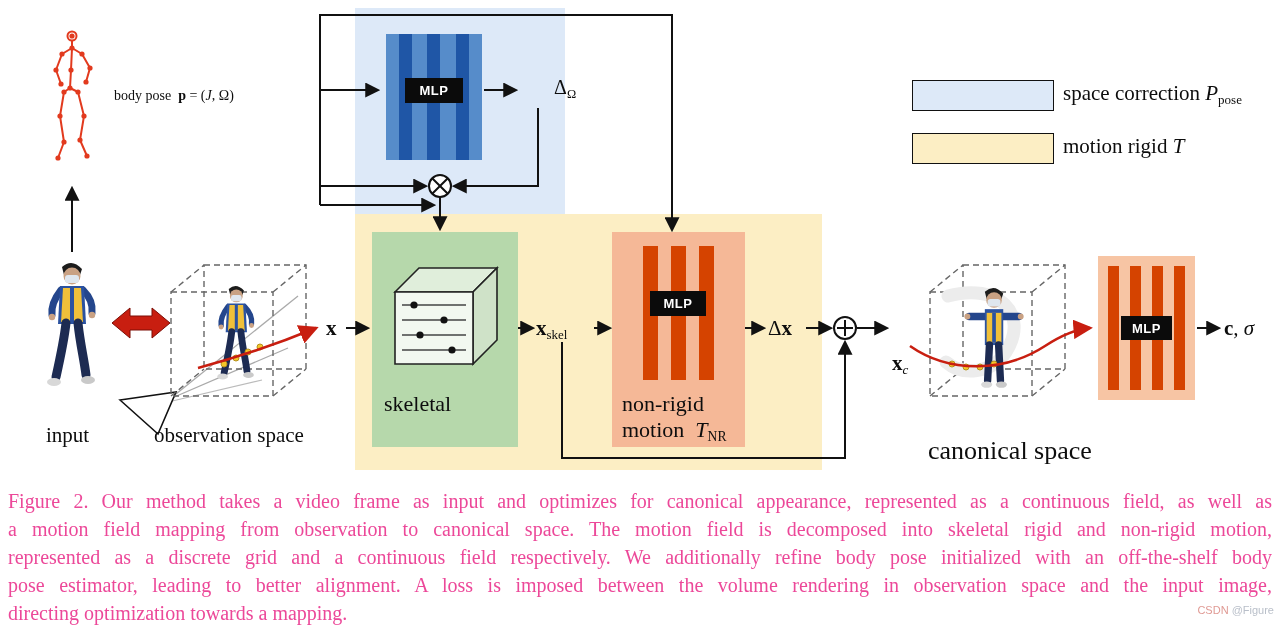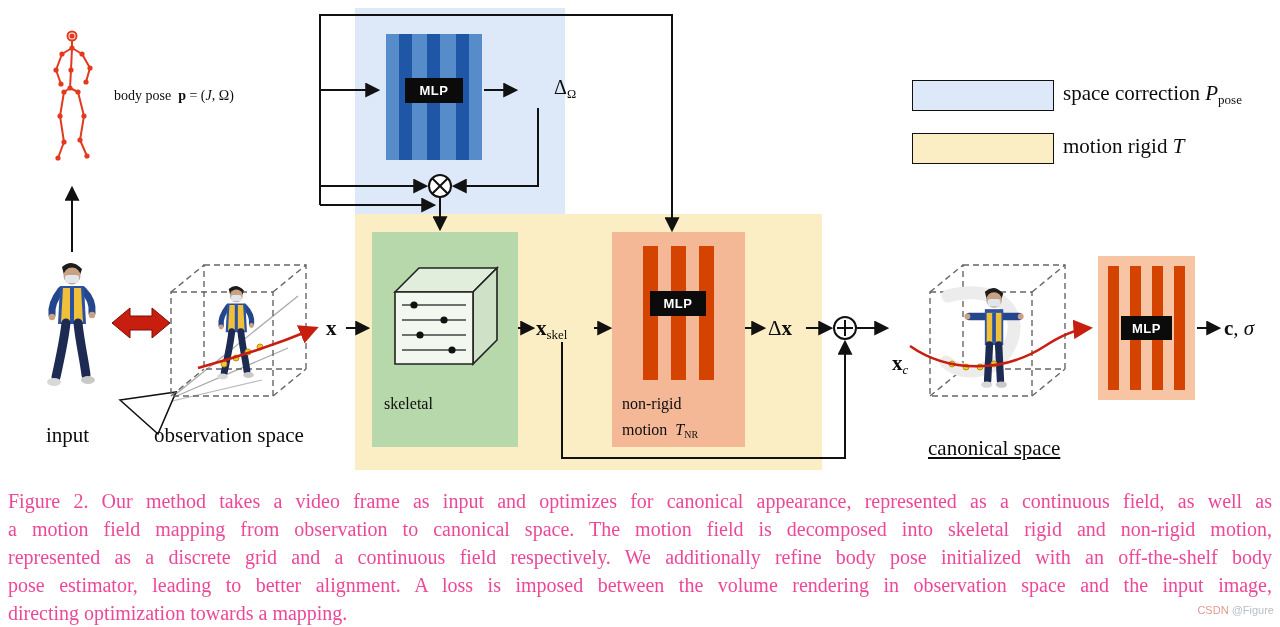--- a/index.html
+++ b/index.html
@@ -9,21 +9,21 @@
   .b{font-weight:bold;}
   .i{font-style:italic;}
   .sub{font-size:0.62em;vertical-align:-0.3em;}
   .bg{position:absolute;z-index:1;}
   .panel{position:absolute;z-index:2;}
   .bar{position:absolute;}
   .chip{position:absolute;background:#0b0b0b;color:#fff;z-index:5;
         font-family:"Liberation Sans","DejaVu Sans",sans-serif;font-weight:bold;font-size:13px;
         display:flex;align-items:center;justify-content:center;letter-spacing:0.6px;}
   .overlay{position:absolute;left:0;top:0;z-index:4;pointer-events:none;}
-  .panel-label{position:absolute;z-index:6;font-size:16px;line-height:26px;color:#0d0d0d;}
+  .panel-label{position:absolute;z-index:6;font-size:22px;line-height:26px;color:#0d0d0d;}
   .legend-swatch{position:absolute;border:1.5px solid #111;z-index:2;}
   .caption{position:absolute;left:8px;top:487px;width:1264px;z-index:6;
            font-size:20px;line-height:28px;color:#ec4899;}
   .cap-line{text-align:justify;text-align-last:justify;}
   .cap-line.last{text-align-last:left;}
   .watermark{position:absolute;right:6px;top:604px;z-index:7;
              font-family:"Liberation Sans","DejaVu Sans",sans-serif;font-size:11px;white-space:nowrap;}
   .wm-brand{color:#e09a94;}
   .wm-user{color:#b9bfc9;}
 </style>
@@ -256,21 +256,21 @@
   <div class="lbl" style="left:1224px;top:316px;font-size:21px;">
     <span class="b">c</span><span class="i">, σ</span>
   </div>
 
   <div class="lbl" style="left:46px;top:423px;font-size:21px;">
     <span>input</span>
   </div>
   <div class="lbl" style="left:154px;top:423px;font-size:21px;">
     <span>observation space</span>
   </div>
-  <div class="lbl" style="left:928px;top:436px;font-size:21px;text-decoration:underline;">
+  <div class="lbl" style="left:928px;top:436px;font-size:26px;">
     <span>canonical space</span>
   </div>
 
   <div class="panel-label" style="left:384px;top:391px;width:134px;">
     <div><span>skeletal</span></div>
   </div>
 
   <div class="panel-label" style="left:622px;top:391px;width:123px;">
     <div><span>non-rigid</span></div>
     <div><span>motion</span>&nbsp;&nbsp;<span class="i">T</span><span class="sub">NR</span></div>

